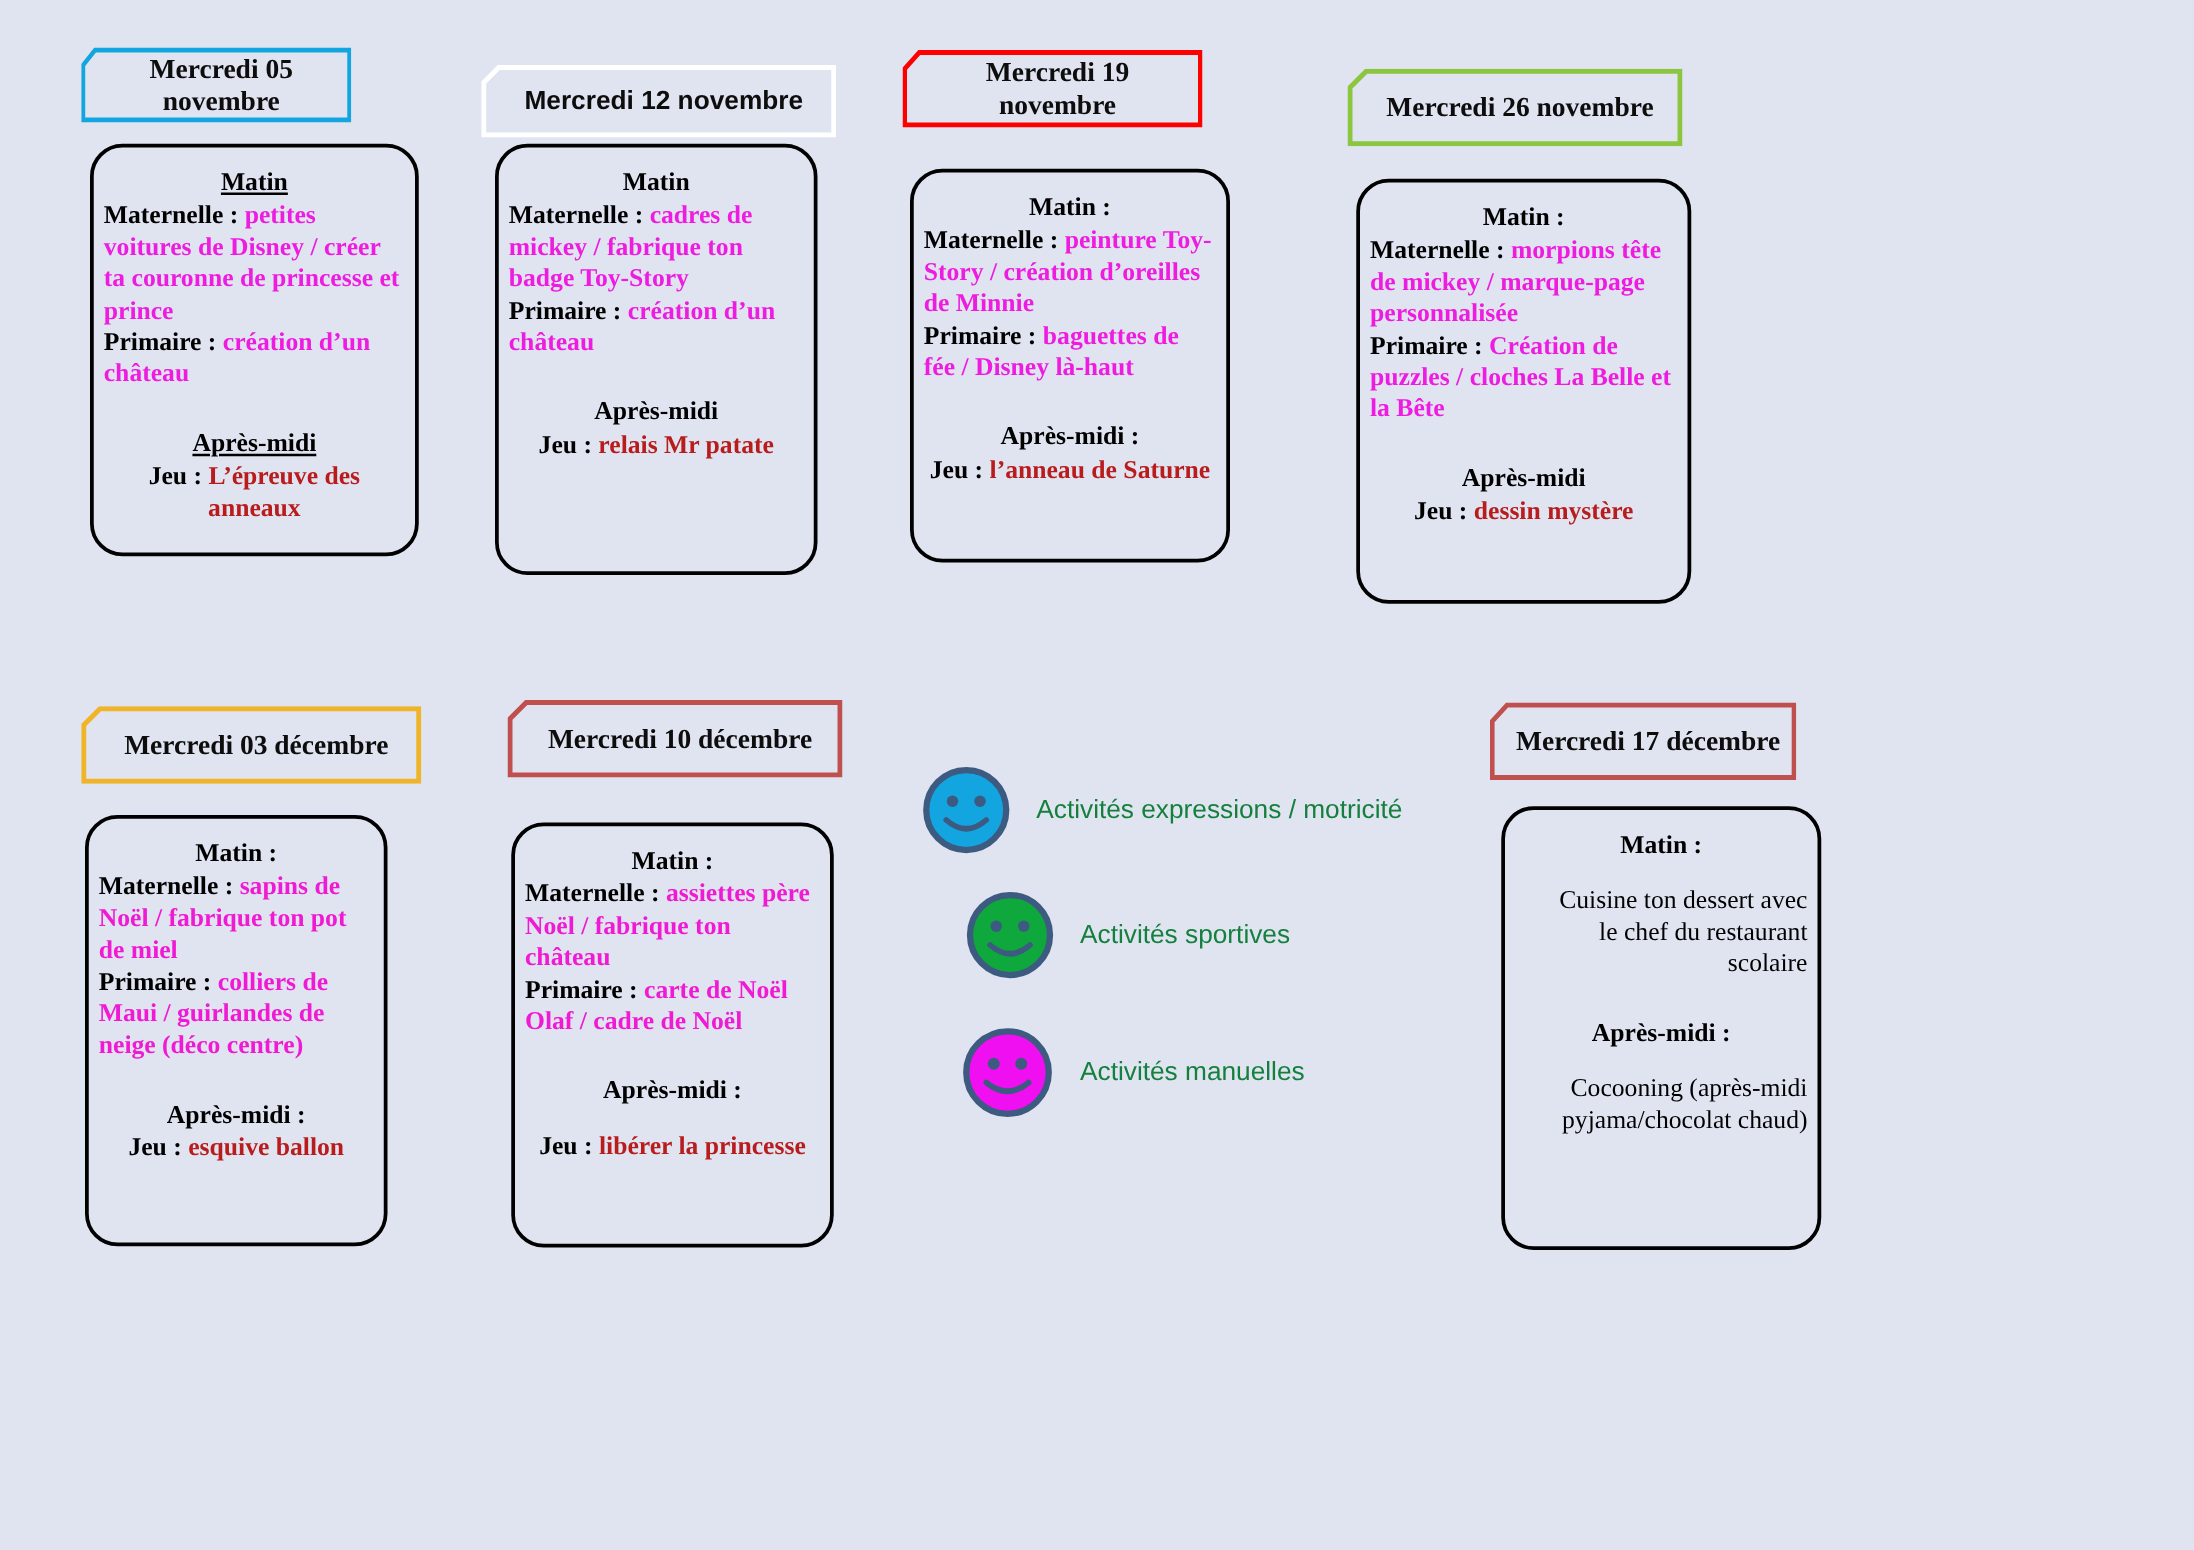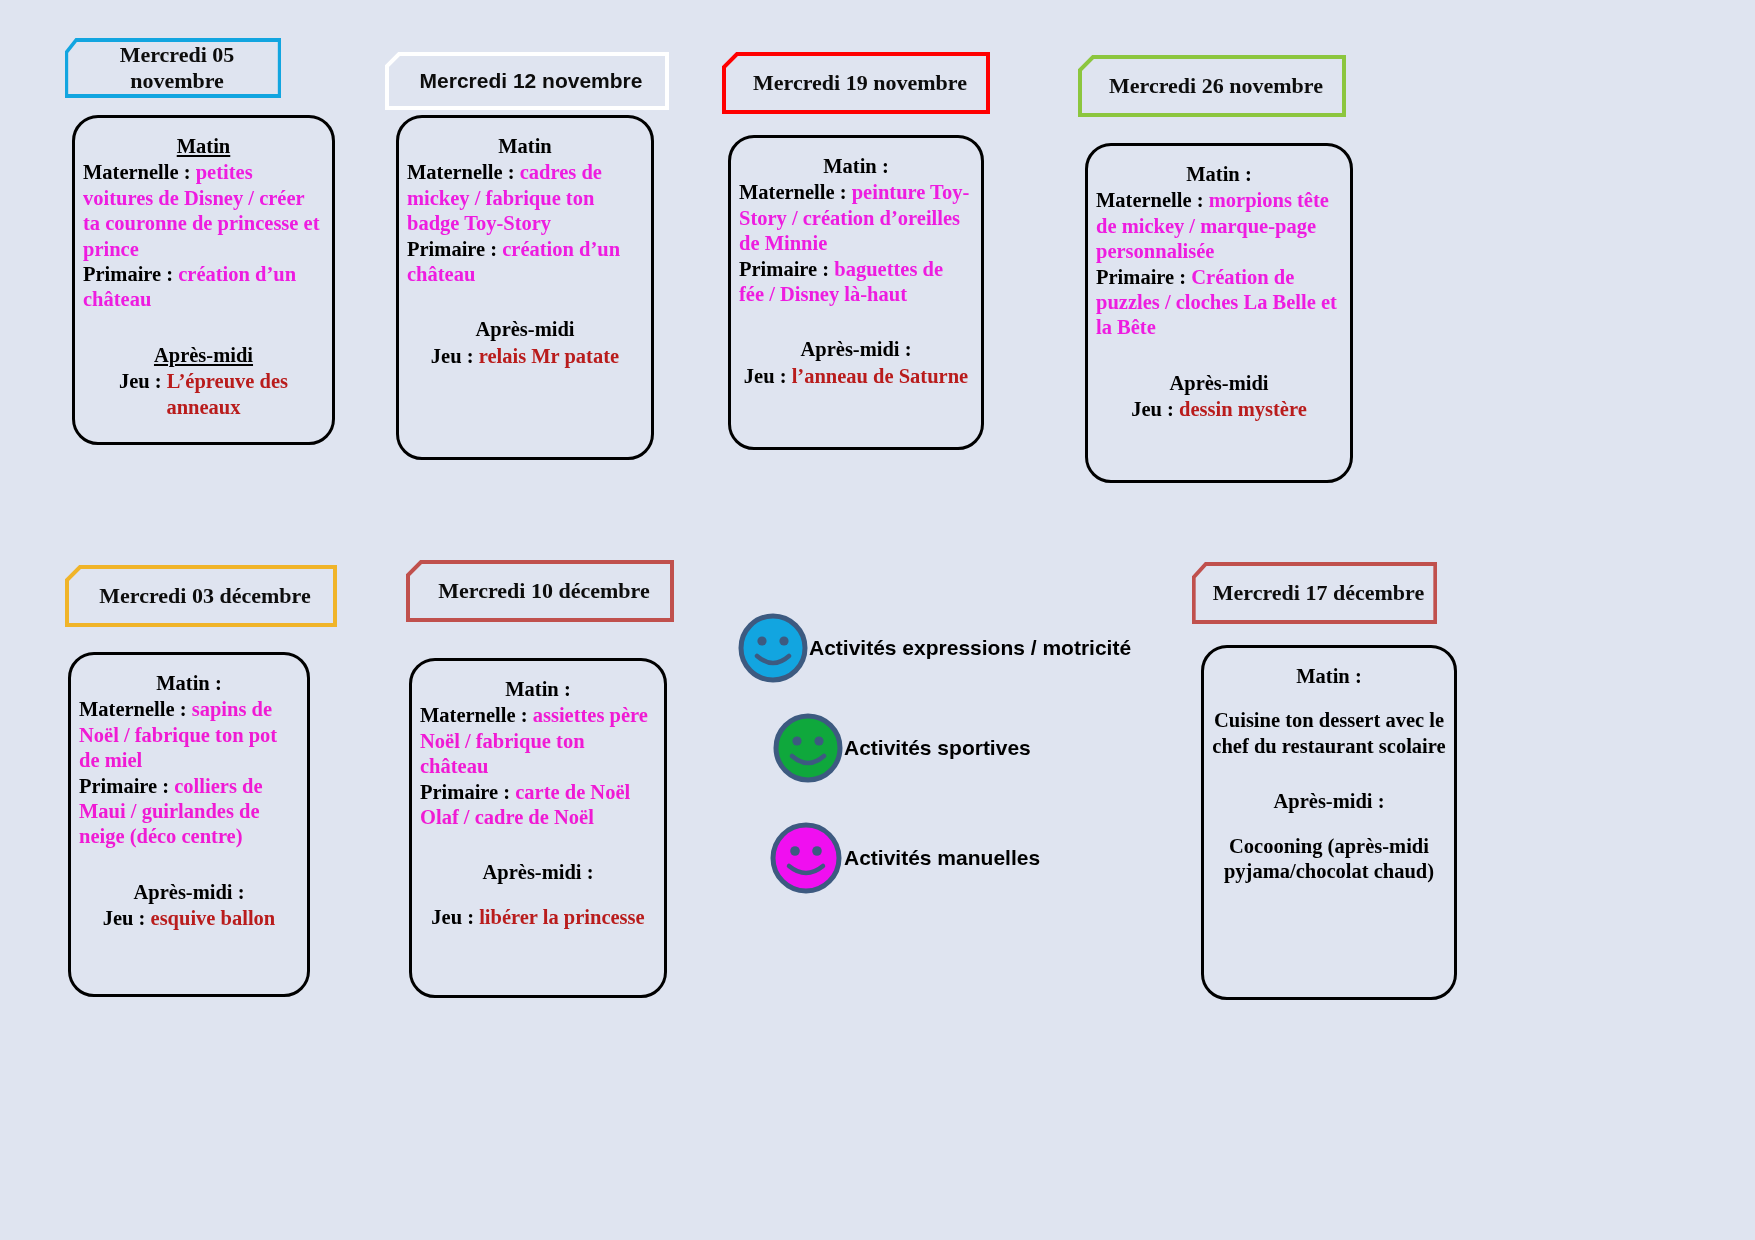--- a/index.html
+++ b/index.html
@@ -68,33 +68,33 @@
   }
   .card .para.center { text-align: center; }
   .card .gap { height: 30px; }
   .card .gap.sm { height: 18px; }
   .lbl { font-weight: bold; color: #000000; }
   .act { font-weight: bold; color: #ee1ce0; }
   .act2 { font-weight: bold; color: #f01ad4; }
   .game { font-weight: bold; color: #b91c1c; }
 
   
-  .card.plain-card .para { text-align: center; font-weight: bold; }
+  .card.plain-card .para { text-align: right; font-weight: normal; margin-left: 20px; }
   .legend-row {
     position: absolute;
     display: flex;
     align-items: center;
   }
   .smiley { display: block; }
   .legend-label {
     font-family: "Liberation Sans", sans-serif;
-    font-weight: bold;
+    font-weight: normal;
     font-size: 21px;
-    color: #000000;
-    margin-left: 0;
+    color: #15803d;
+    margin-left: 20px;
     white-space: nowrap;
   }
 </style>
 </head>
 <body>
 
 <div class="day-header" style="left:65px; top:38px; width:216px; height:60px;">
   <span class="hdr-shape">
     <svg viewBox="0 0 272 60" preserveAspectRatio="none">
       <polygon points="14,2 270,2 270,58 2,58 2,14" fill="none" stroke="#12a5e0" stroke-width="4"></polygon>
@@ -141,21 +141,21 @@
     <span class="act">création d’un château</span>
   </div>
   <div class="gap"></div>
   <div class="sect-title">Après-midi</div>
   <div class="para center">
     <span class="lbl">Jeu :</span>
     <span class="game">relais Mr patate</span>
   </div>
 </div>
 
-<div class="day-header" style="left:722px; top:52px; width:268px; height:62px;">
+<div class="day-header" style="left:722px; top:40px; width:240px; height:62px;">
   <span class="hdr-shape">
     <svg viewBox="0 0 268 62" preserveAspectRatio="none">
       <polygon points="15,2 266,2 266,60 2,60 2,15" fill="none" stroke="#ff0000" stroke-width="4"></polygon>
     </svg>
   </span>
   <span class="hdr-text">Mercredi 19 novembre</span>
 </div>
 
 <div class="card" style="left:728px; top:135px; width:256px; height:315px;">
   <div class="sect-title">Matin :</div>

